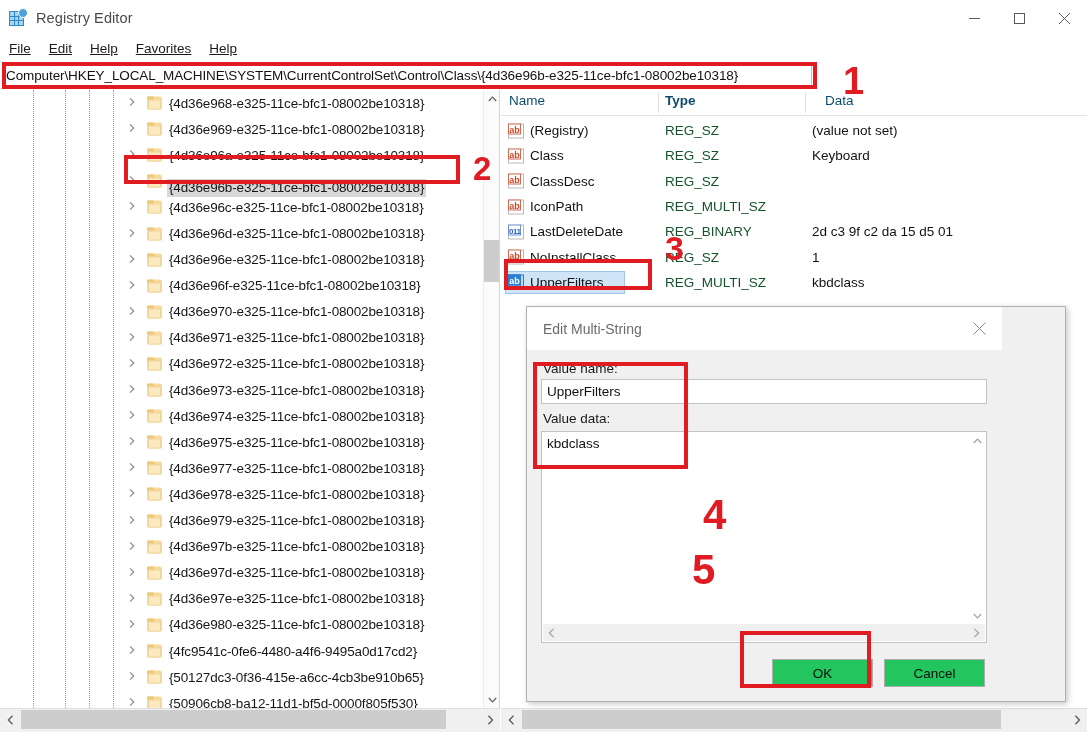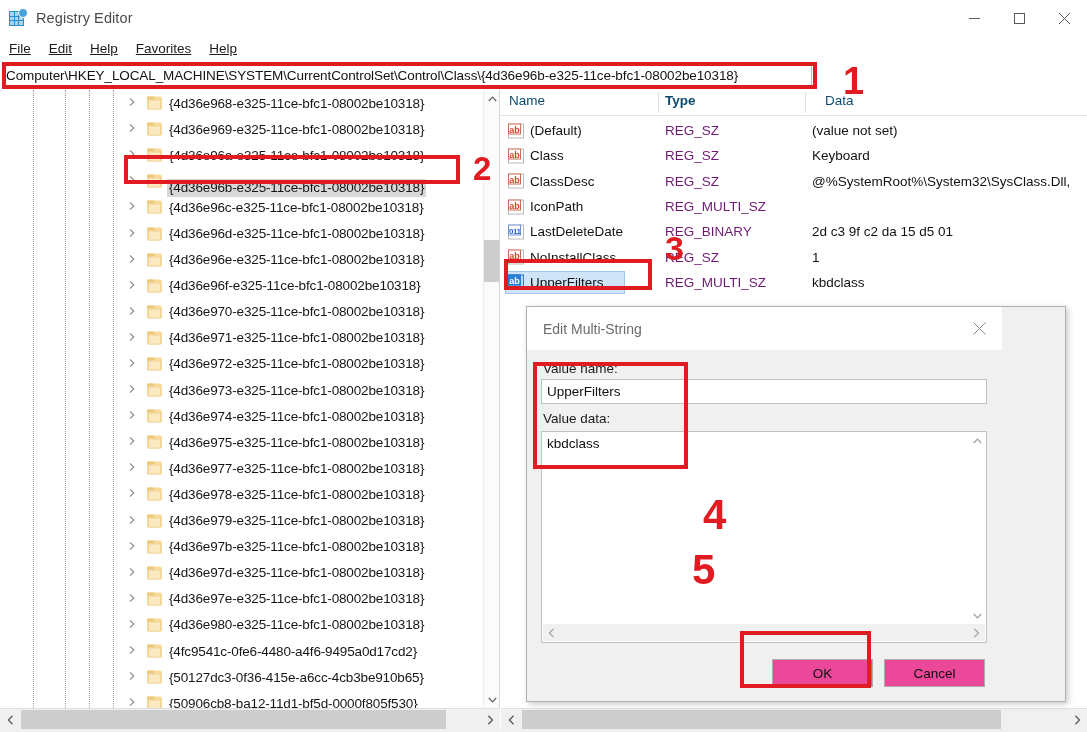--- a/index.html
+++ b/index.html
@@ -186,21 +186,21 @@
     position:absolute; left:0; top:0; width:13px; height:11px;
     background:#ffffff;
     color:#d24726; font-size:9px; font-weight:bold; line-height:11px;
     text-align:center; font-family:"Liberation Sans", sans-serif;
     border:1px solid #c96b55; box-sizing:border-box;
   }
   .vicon.bin .ab { color:#2b62c6; border-color:#6f8fcf; font-size:8px; letter-spacing:-0.5px;}
   .vicon.sel .ab { background:#2a7fd4; color:#ffffff; border-color:#2a7fd4; }
   .vicon.sel .page { border-color:#2a7fd4; background:#bcd9f2; }
   .vname { position:absolute; left: 29px; font-size:13.5px; color:#121212; }
-  .vtype { position:absolute; left: 164px; font-size:13.5px; color:#701a75; }
+  .vtype { position:absolute; left: 164px; font-size:13.5px; color:#14532d; }
   .vdata { position:absolute; left: 311px; font-size:13.5px; color:#121212; }
 
   .sel-box {
     position:absolute; background:#cfe4f7; border:1px solid #9ec8ea;
     box-sizing:border-box;
   }
 
   
   .hscroll {
     position:absolute; height: 22px; background:#f0f0f0;
@@ -258,21 +258,21 @@
   }
   .ta-hs {
     position:absolute; left:1px; right:1px; bottom:1px; height:17px;
     background:#f0f0f0;
   }
   .ta-arrow {
     position:absolute; display:flex; align-items:center; justify-content:center;
     color:#8c8c8c; font-size:12px;
   }
   .dlg-btn {
-    position:absolute; height:28px; background:#ec4899;
+    position:absolute; height:28px; background:#22c55e;
     border:1px solid #adadad; box-sizing:border-box;
     display:flex; align-items:center; justify-content:center;
     font-size:13.5px; color:#0f0f0f;
   }
 
   
   .ann-box {
     position:absolute; border:4px solid #e01b22; box-sizing:border-box;
     pointer-events:none;
   }
@@ -632,41 +632,40 @@
         <div class="ch" style="left:324px;">Data</div>
         <div class="col-sep" style="left:157px;"></div>
         <div class="col-sep" style="left:304px;"></div>
       </div>
       <div id="value-rows">
           <div class="val-row" style="top: 28px;">
             <span class="vicon">
               <span class="page"></span>
               <span class="ab">ab</span>
             </span>
-            <span class="vname">(Default)</span>
+            <span class="vname">(Registry)</span>
             <span class="vtype">REG_SZ</span>
             <span class="vdata">(value not set)</span>
           </div>
           <div class="val-row" style="top: 53.3px;">
             <span class="vicon">
               <span class="page"></span>
               <span class="ab">ab</span>
             </span>
             <span class="vname">Class</span>
             <span class="vtype">REG_SZ</span>
             <span class="vdata">Keyboard</span>
           </div>
           <div class="val-row" style="top: 78.6px;">
             <span class="vicon">
               <span class="page"></span>
               <span class="ab">ab</span>
             </span>
             <span class="vname">ClassDesc</span>
             <span class="vtype">REG_SZ</span>
-            <span class="vdata">@%SystemRoot%\System32\SysClass.Dll,</span>
           </div>
           <div class="val-row" style="top: 103.9px;">
             <span class="vicon">
               <span class="page"></span>
               <span class="ab">ab</span>
             </span>
             <span class="vname">IconPath</span>
             <span class="vtype">REG_MULTI_SZ</span>
           </div>
           <div class="val-row" style="top: 129px;">

